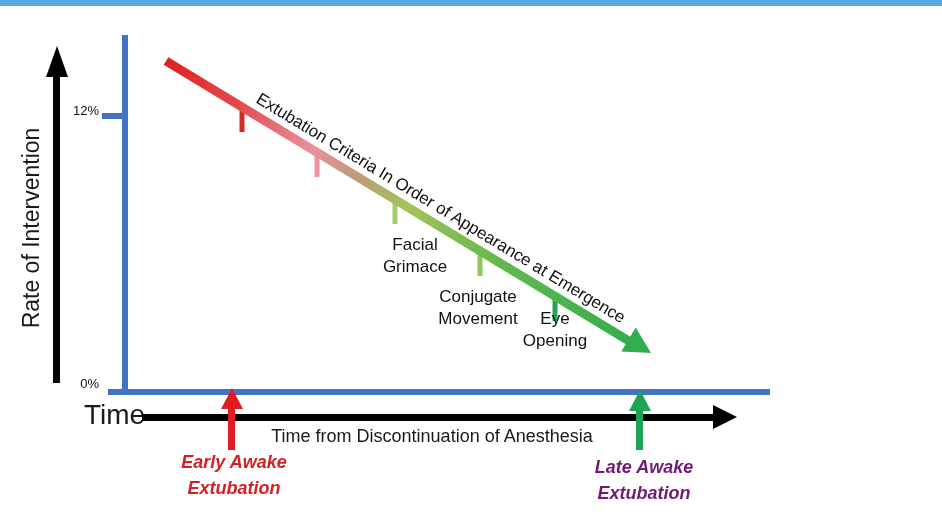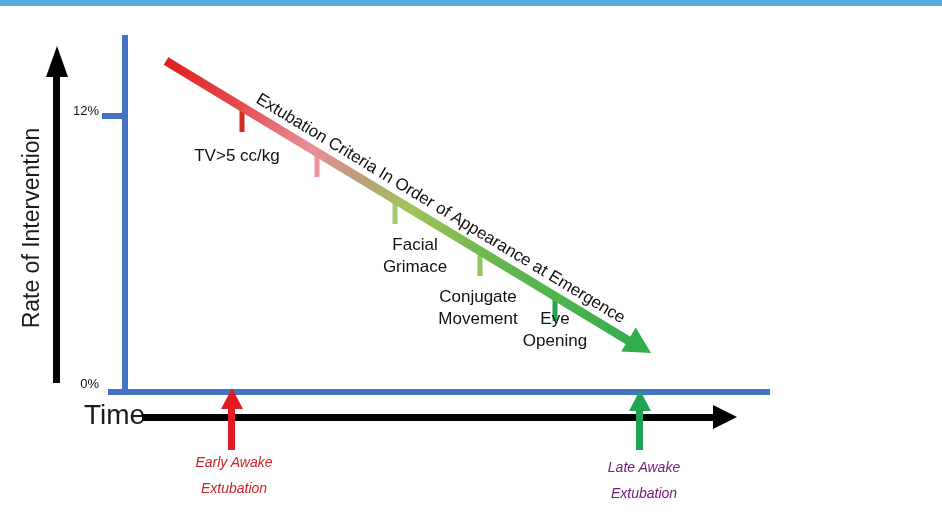--- a/index.html
+++ b/index.html
@@ -47,21 +47,21 @@
 
   
   .up-shaft{position:absolute;width:7px;}
   .early-shaft{left:228px;top:407px;height:43px;background:#e11d23;}
   .early-head{position:absolute;left:221px;top:388px;width:0;height:0;
     border-left:11px solid transparent;border-right:11px solid transparent;border-bottom:21px solid #e11d23;}
   .late-shaft{left:636px;top:409px;height:41px;background:#1fa455;}
   .late-head{position:absolute;left:629px;top:390px;width:0;height:0;
     border-left:11px solid transparent;border-right:11px solid transparent;border-bottom:21px solid #1fa455;}
   .caption{position:absolute;transform:translateX(-50%);text-align:center;
-    font-size:14px;line-height:26px;font-weight:400;font-style:italic;white-space:pre-line;}
+    font-size:18px;line-height:26px;font-weight:700;font-style:italic;white-space:pre-line;}
   .caption-early{left:234px;top:449px;color:#d22027;}
   .caption-late{left:644px;top:454px;color:#701a75;}
 </style>
 </head>
 <body>
 
 <div class="stage">
 
   <div class="top-bar"></div>
 
@@ -71,20 +71,21 @@
   <div class="pct pct-12">12%</div>
   <div class="pct pct-0">0%</div>
 
   <div class="blue-v"></div>
   <div class="blue-h"></div>
   <div class="blue-tick12"></div>
 
   <div class="time-label">Time</div>
   <div class="x-arrow-shaft"></div>
   <div class="x-arrow-head"></div>
+  <div class="x-sublabel">Time from Discontinuation of Anesthesia</div>
 
   <svg class="band" width="942" height="532" viewBox="0 0 942 532">
     <defs>
       <linearGradient id="bandGrad" gradientUnits="userSpaceOnUse" x1="165" y1="60" x2="651" y2="353">
         <stop offset="0" stop-color="#df1f1f"></stop>
         <stop offset="0.15" stop-color="#e24a4e"></stop>
         <stop offset="0.30" stop-color="#e9909b"></stop>
         <stop offset="0.40" stop-color="#bd9c79"></stop>
         <stop offset="0.50" stop-color="#a4c35c"></stop>
         <stop offset="0.68" stop-color="#66b84e"></stop>
@@ -97,21 +98,20 @@
     <line x1="395" y1="200" x2="395" y2="224" stroke-width="5" stroke="#a2cc6e"></line>
     <line x1="480" y1="251" x2="480" y2="276" stroke-width="5" stroke="#8cc85a"></line>
     <line x1="555" y1="297" x2="555" y2="321" stroke-width="5" stroke="#23a755"></line>
 
     <line x1="166" y1="61" x2="629" y2="341" stroke="url(#bandGrad)" stroke-width="9"></line>
     <polygon points="651,353 621.3,351.4 635.7,327.4" fill="#32ad4c"></polygon>
 
     <text class="band-text" transform="translate(255,102) rotate(31.2)" textLength="428" lengthAdjust="spacingAndGlyphs">Extubation Criteria In Order of Appearance at Emergence</text>
   </svg>
 
-  <div class="crit crit-1">TV&gt;5 cc/kg</div>
   <div class="crit crit-3">Facial Grimace</div>
   <div class="crit crit-4">Conjugate Movement</div>
   <div class="crit crit-5">Eye Opening</div>
 
   <div class="up-shaft early-shaft"></div>
   <div class="early-head"></div>
   <div class="caption caption-early">Early Awake
 Extubation</div>
 
   <div class="up-shaft late-shaft"></div>

